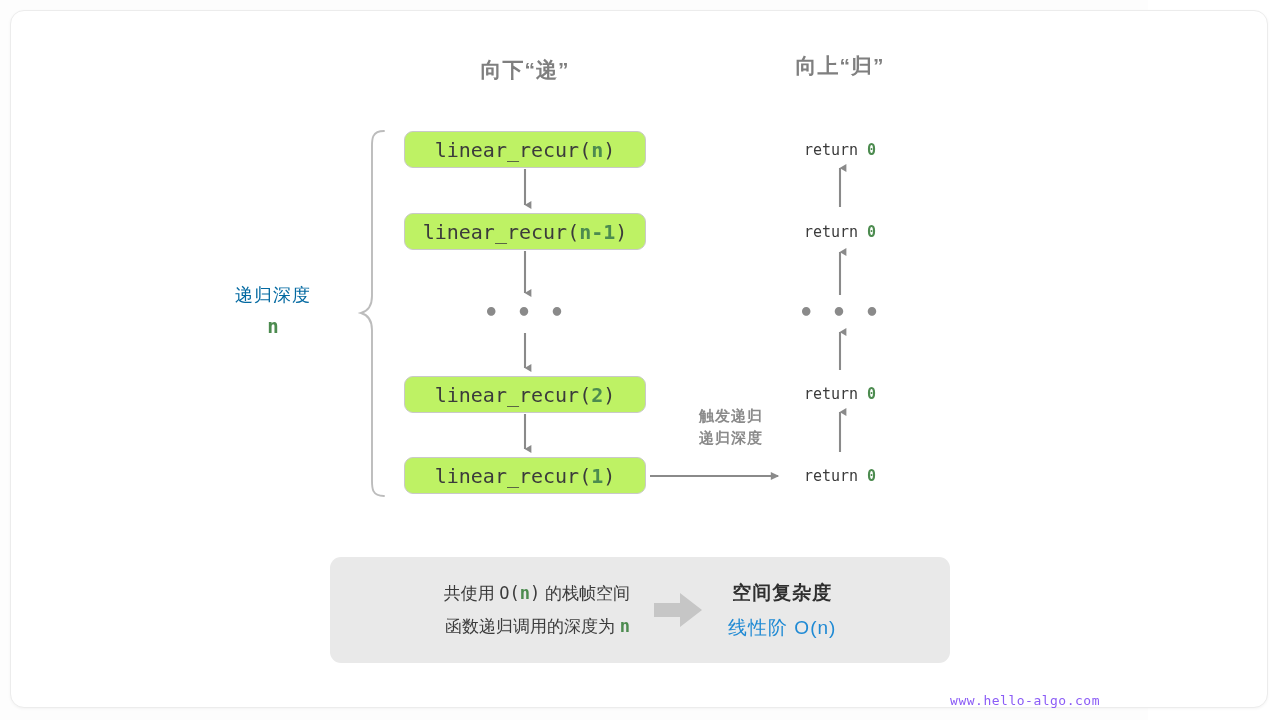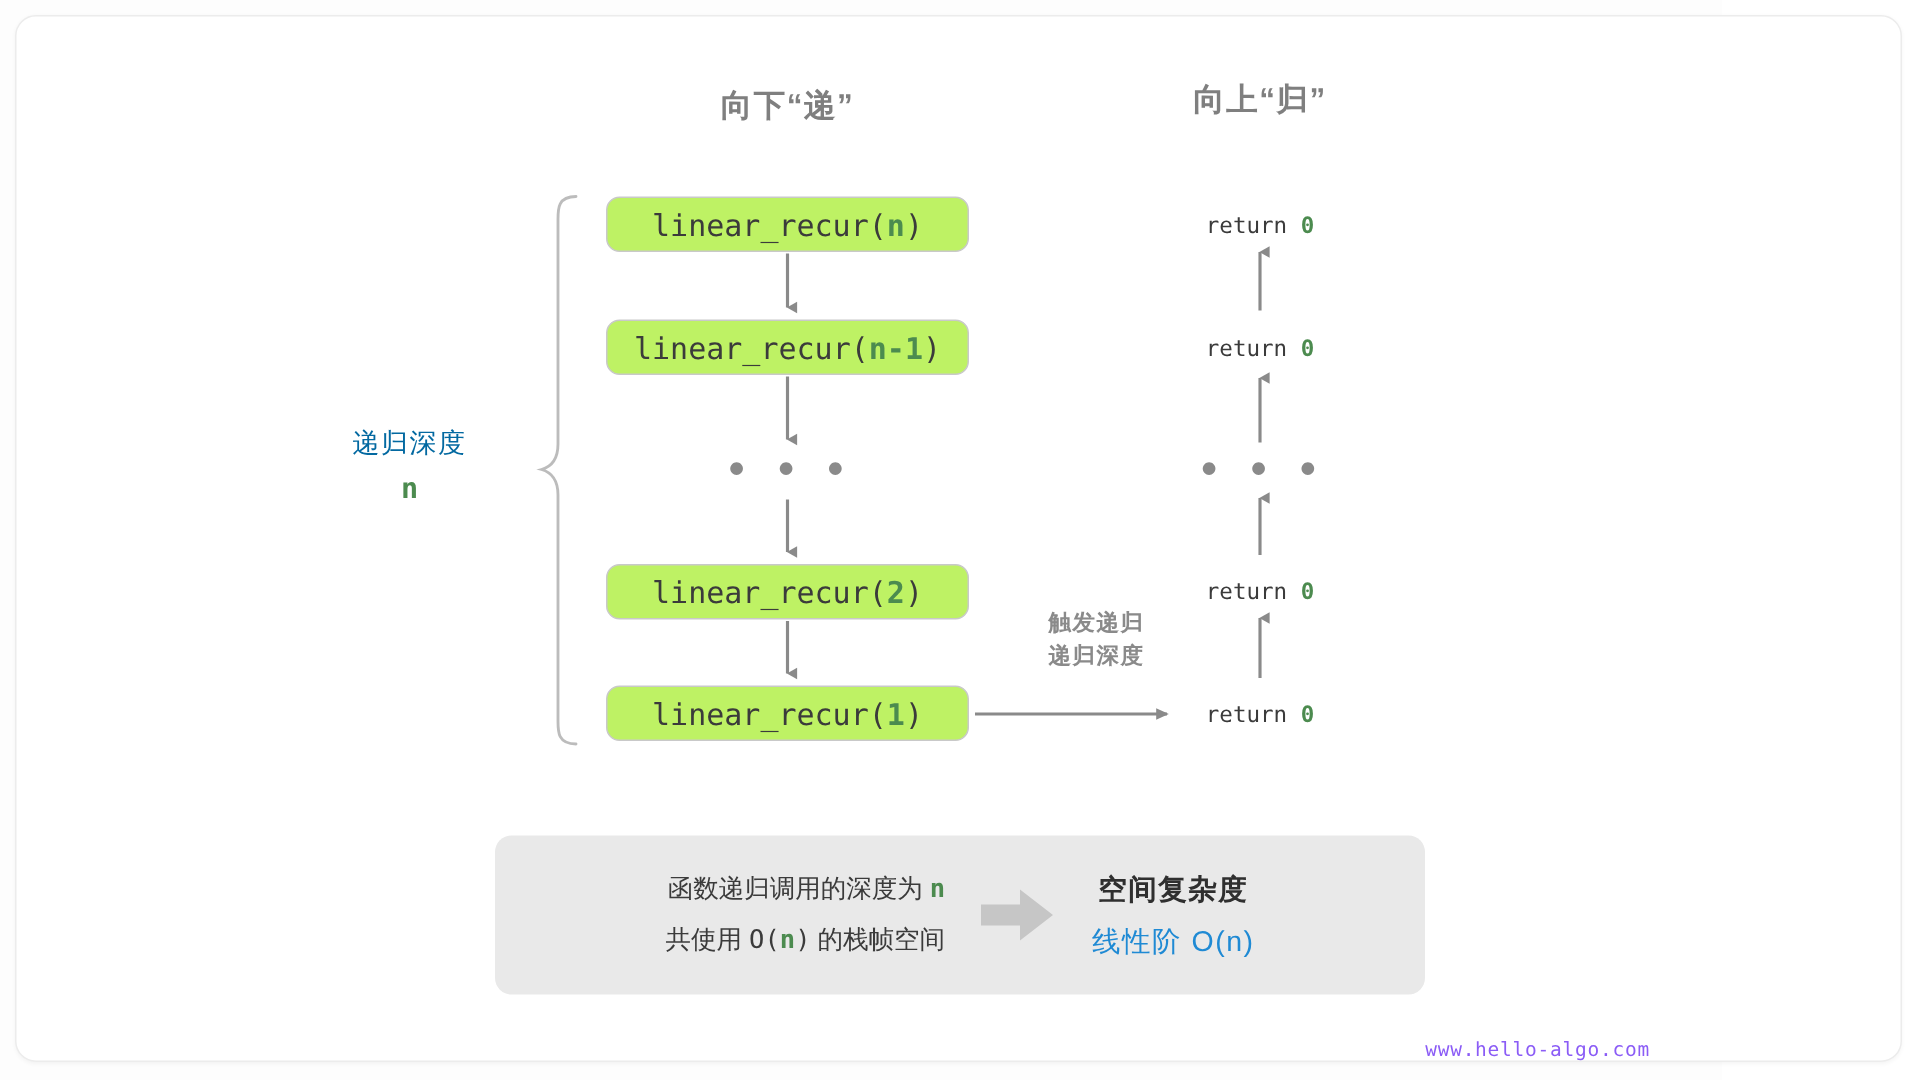--- a/index.html
+++ b/index.html
@@ -296,22 +296,22 @@
     <span class="dl-n">n</span>
   </div>
 
   <div id="trigger-note">
     <span>触发递归</span><br>
     <span>递归深度</span>
   </div>
 
   <div id="summary">
     <div class="sum-left">
+      <div><span>共使用 </span><span class="mono">O(</span><span class="g">n</span><span class="mono">)</span><span> 的栈帧空间</span></div>
       <div><span>函数递归调用的深度为 </span><span class="g">n</span></div>
-      <div><span>共使用 </span><span class="mono">O(</span><span class="g">n</span><span class="mono">)</span><span> 的栈帧空间</span></div>
     </div>
 
     <svg class="big-arrow" viewBox="0 0 52 40" xmlns="http://www.w3.org/2000/svg">
       <path d="M2,13 L28,13 L28,3 L50,20 L28,37 L28,27 L2,27 Z" fill="#c6c6c6"></path>
     </svg>
 
     <div class="sum-right">
       <span class="sr-title">空间复杂度</span>
       <span class="sr-value">线性阶 O(n)</span>
     </div>

